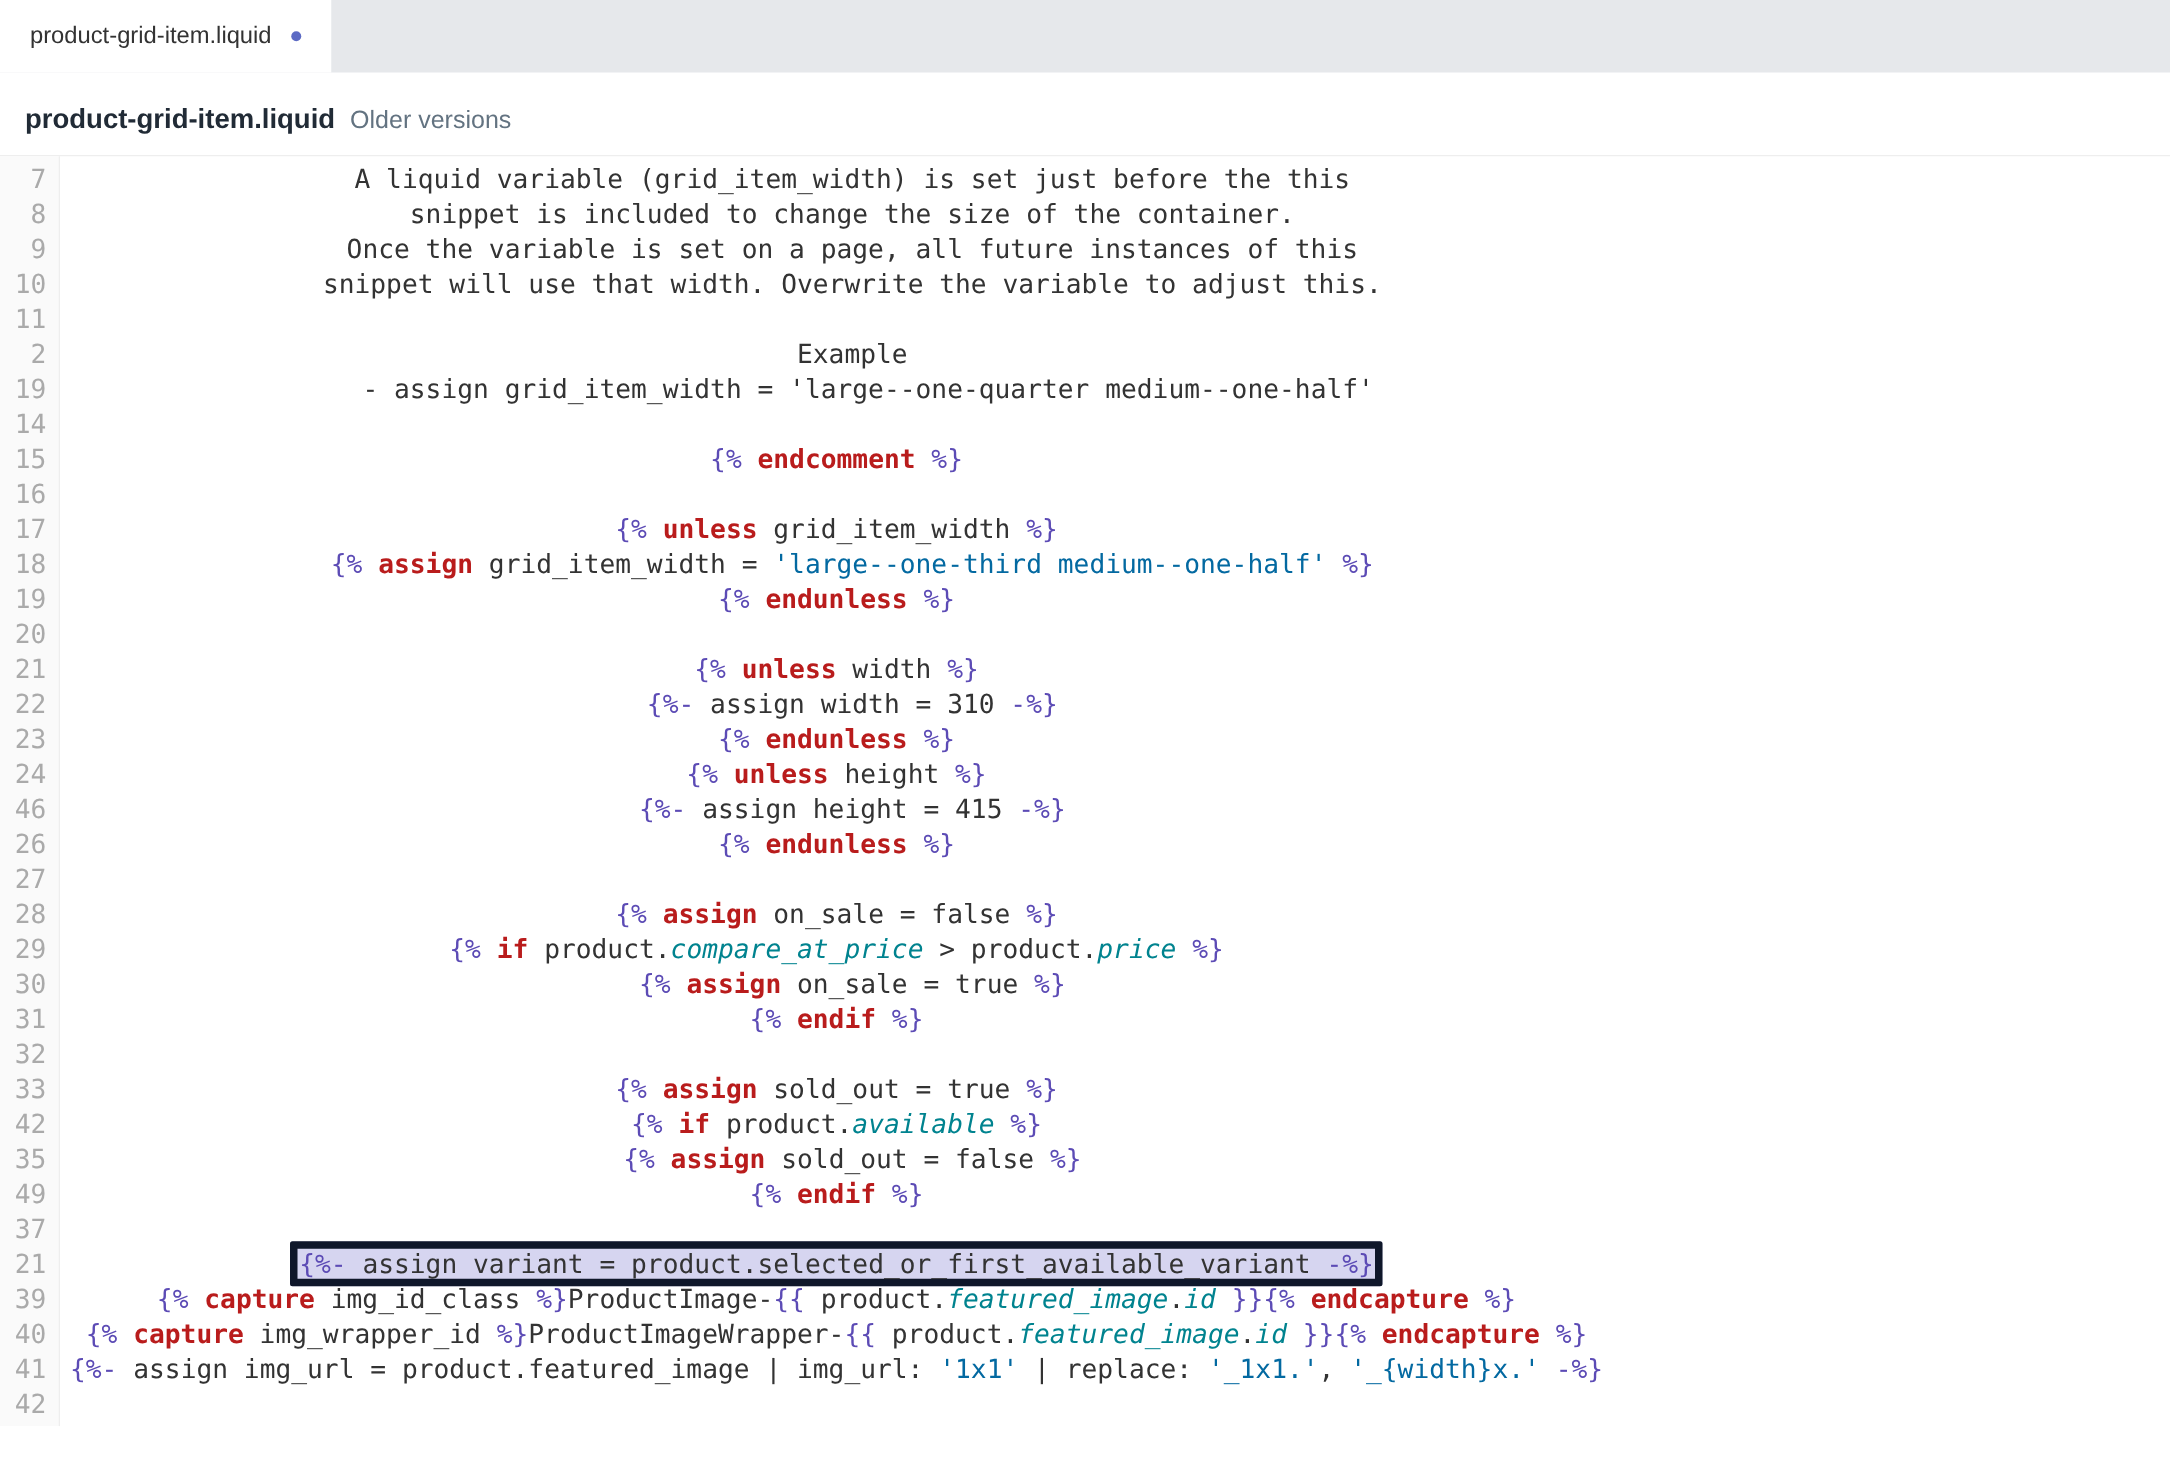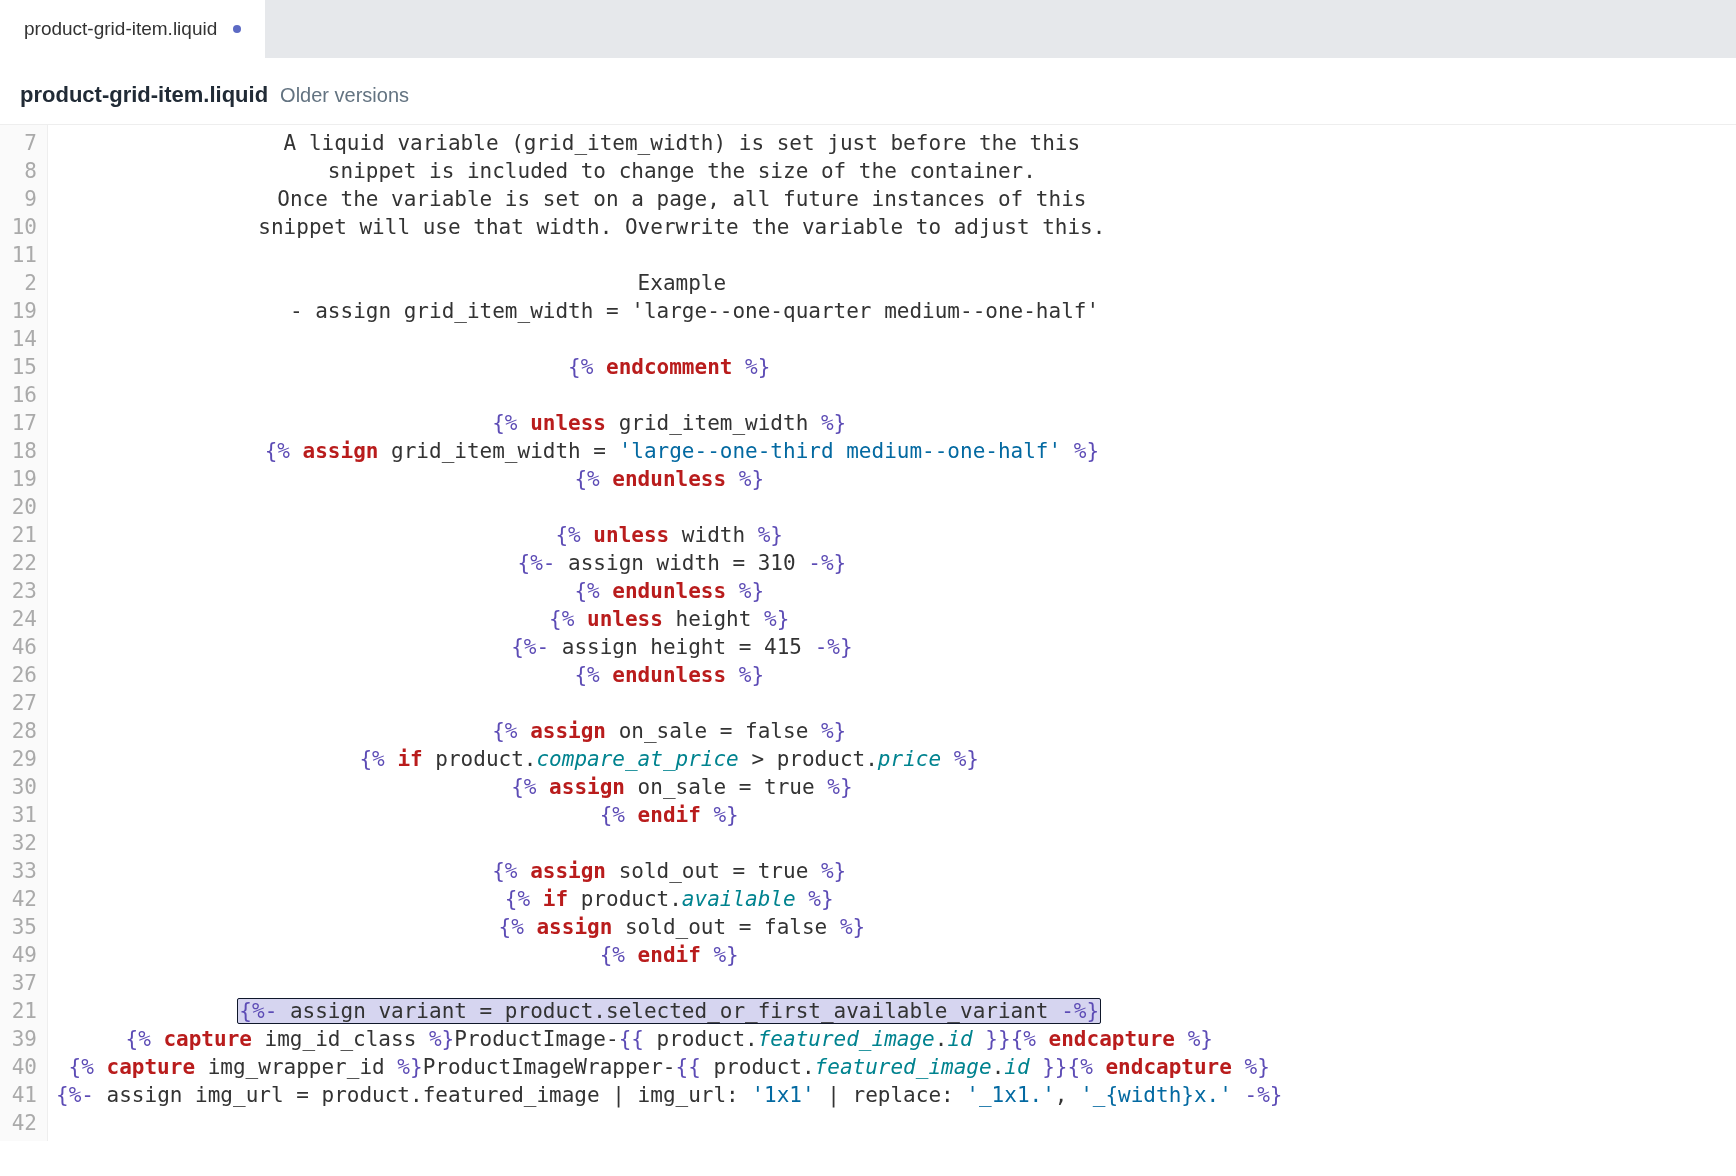--- a/index.html
+++ b/index.html
@@ -66,21 +66,21 @@
   padding: 4px 0 4px 8px;
   white-space: pre;
   color: #333;
   text-align: center;
 }
 .code-line { height: 28px; }
 .kw { color: #b91c1c; font-weight: 700; }
 .tagc { color: #5c4bb5; }
 .str { color: #0369a1; }
 .prop { color: #00838f; font-style: italic; }
-.hl { background: #d6d5f0; border: 1px solid #0f172a; border-radius: 2px; padding: 0 1px; }
+.hl { background: #d6d5f0; border: 6px solid #0f172a; border-radius: 2px; padding: 0 1px; }
 </style>
 </head>
 <body>
 
 <div class="tabs">
   <div class="tab">
     <span>product-grid-item.liquid</span>
     <span class="tab-dot"></span>
   </div>
 </div>

